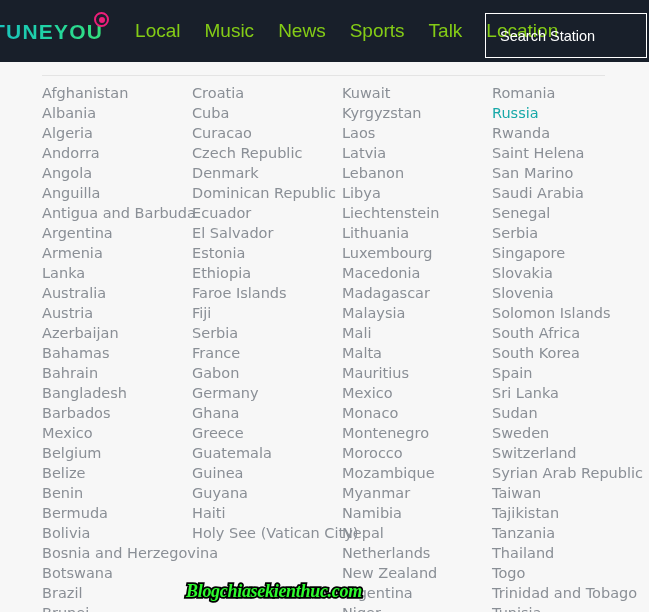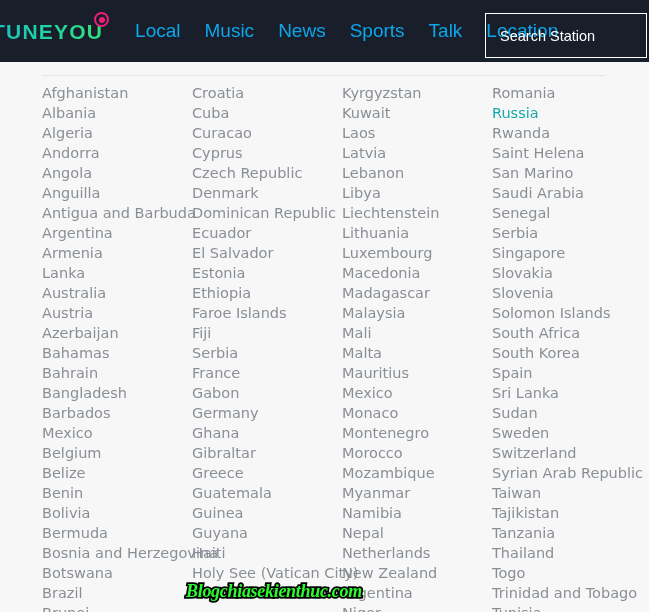--- a/index.html
+++ b/index.html
@@ -68,21 +68,21 @@
     background: #ec1e79;
   }
 
   .nav {
     display: flex;
     align-items: center;
     gap: 0px;
     margin-left: 14px;
   }
   .nav-item {
-    color: #0ea5e9;
+    color: #84cc16;
     font-size: 19px;
     font-family: "Liberation Sans", sans-serif;
     padding: 0 12px;
     line-height: 62px;
     white-space: nowrap;
     cursor: pointer;
     text-decoration: none;
   }
 
   .search-box {
@@ -201,57 +201,55 @@
         <a class="country">Austria</a>
         <a class="country">Azerbaijan</a>
         <a class="country">Bahamas</a>
         <a class="country">Bahrain</a>
         <a class="country">Bangladesh</a>
         <a class="country">Barbados</a>
         <a class="country">Mexico</a>
         <a class="country">Belgium</a>
         <a class="country">Belize</a>
         <a class="country">Benin</a>
+        <a class="country">Bermuda</a>
         <a class="country">Bolivia</a>
-        <a class="country">Bermuda</a>
         <a class="country">Bosnia and Herzegovina</a>
         <a class="country">Botswana</a>
         <a class="country">Brazil</a>
         <a class="country">Brunei</a>
       </div>
     <div class="col">
         <a class="country">Croatia</a>
         <a class="country">Cuba</a>
         <a class="country">Curacao</a>
-        <a class="country">Cyprus</a>
         <a class="country">Czech Republic</a>
         <a class="country">Denmark</a>
         <a class="country">Dominican Republic</a>
         <a class="country">Ecuador</a>
         <a class="country">El Salvador</a>
         <a class="country">Estonia</a>
         <a class="country">Ethiopia</a>
         <a class="country">Faroe Islands</a>
         <a class="country">Fiji</a>
         <a class="country">Serbia</a>
         <a class="country">France</a>
         <a class="country">Gabon</a>
         <a class="country">Germany</a>
         <a class="country">Ghana</a>
-        <a class="country">Gibraltar</a>
         <a class="country">Greece</a>
         <a class="country">Guatemala</a>
         <a class="country">Guinea</a>
         <a class="country">Guyana</a>
         <a class="country">Haiti</a>
         <a class="country">Holy See (Vatican City)</a>
       </div>
     <div class="col">
+        <a class="country">Kuwait</a>
         <a class="country">Kyrgyzstan</a>
-        <a class="country">Kuwait</a>
         <a class="country">Laos</a>
         <a class="country">Latvia</a>
         <a class="country">Lebanon</a>
         <a class="country">Libya</a>
         <a class="country">Liechtenstein</a>
         <a class="country">Lithuania</a>
         <a class="country">Luxembourg</a>
         <a class="country">Macedonia</a>
         <a class="country">Madagascar</a>
         <a class="country">Malaysia</a>

